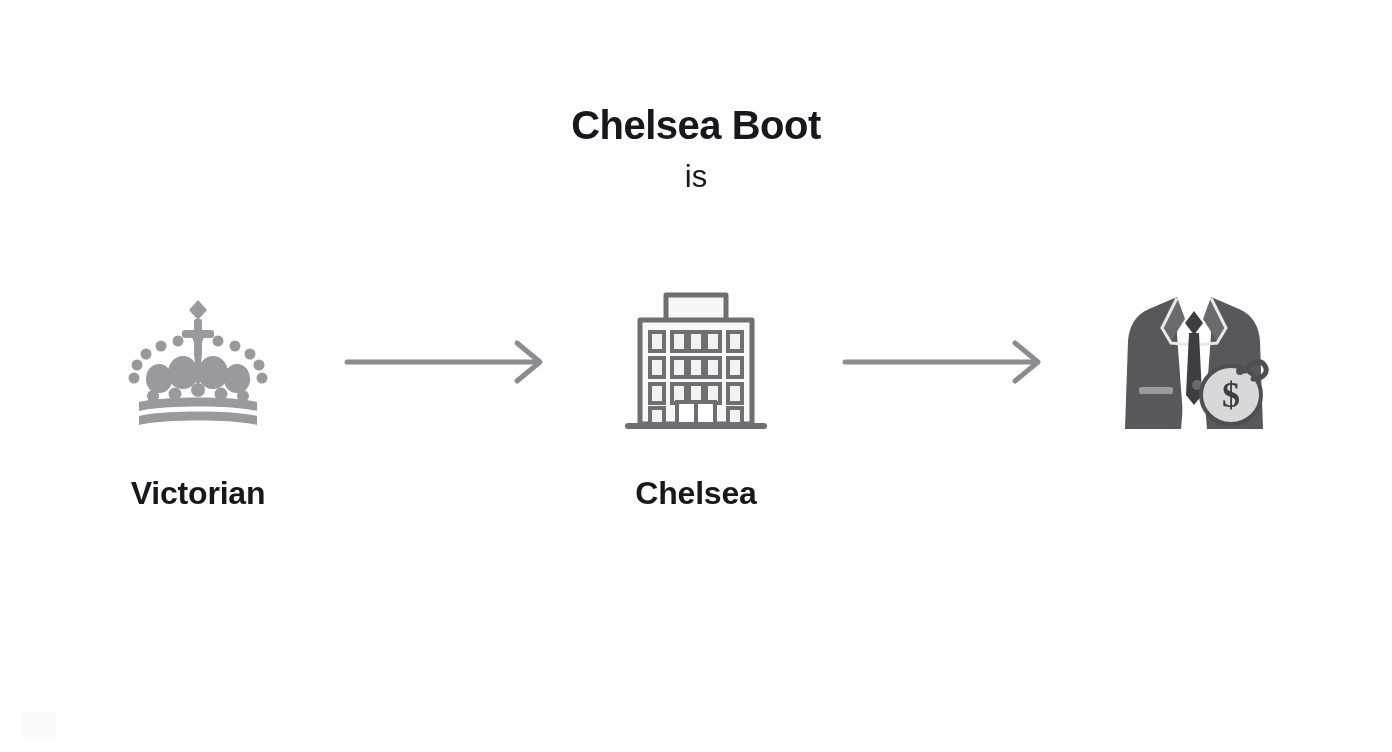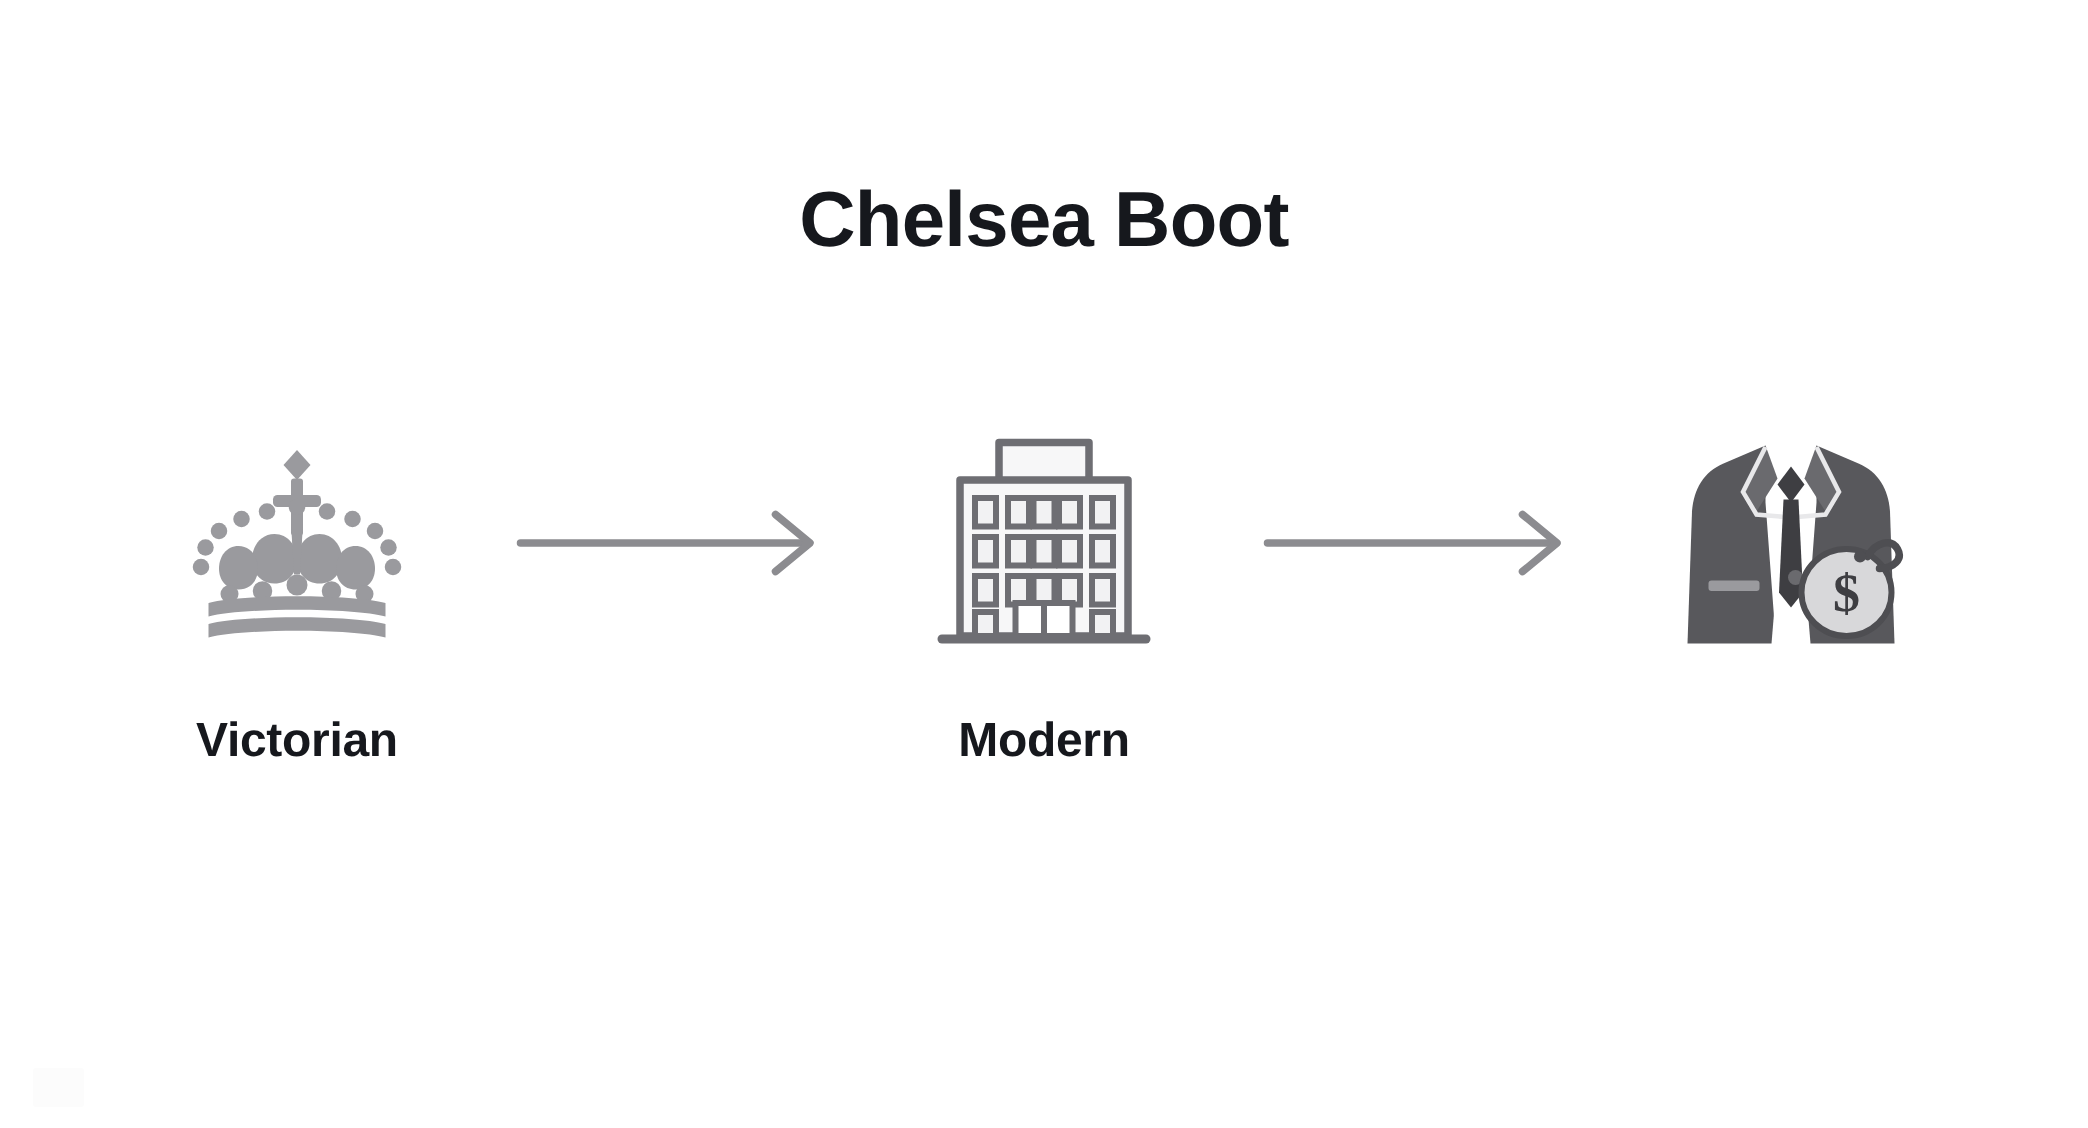--- a/index.html
+++ b/index.html
@@ -24,26 +24,26 @@
 
   
   .heading {
     position: absolute;
     top: 104px;
     left: 0;
     width: 1392px;
     text-align: center;
   }
   .title {
-    font-size: 52px;
+    font-size: 40px;
     font-weight: 700;
     color: #16181d;
     letter-spacing: -0.5px;
     line-height: 1.05;
-    margin: 16px;
+    margin: 0;
   }
   .subtitle {
     font-size: 31px;
     font-weight: 400;
     color: #16181d;
     line-height: 1.1;
     margin: 14px 0 0 0;
   }
 
   
@@ -106,20 +106,21 @@
     border-radius: 2px;
   }
 </style>
 </head>
 <body>
 
 <div class="slide">
 
   <div class="heading">
     <div class="title">Chelsea Boot</div>
+    <div class="subtitle">is</div>
   </div>
 
   <div class="flow">
 
     <div class="step">
       <div class="step-icon">
         <svg width="150" height="140" viewBox="0 0 150 140" aria-hidden="true">
           <g fill="#9a9a9e">
 
             <path d="M75 8 L84 18 L75 28 L66 18 Z"></path>
@@ -203,21 +204,21 @@
           </g>
 
           <g stroke="#6e6e73" stroke-width="4" fill="#ffffff">
             <rect x="55" y="120" width="38" height="22"></rect>
             <line x1="74" y1="120" x2="74" y2="142"></line>
           </g>
 
           <line x1="6" y1="144" x2="142" y2="144" stroke="#6e6e73" stroke-width="6" stroke-linecap="round"></line>
         </svg>
       </div>
-      <div class="step-label">Modern</div>
+      <div class="step-label">Chelsea</div>
     </div>
 
     <div class="arrow">
       <svg width="212" height="48" viewBox="0 0 212 48" aria-hidden="true">
         <g stroke="#8c8c90" stroke-width="5" fill="none" stroke-linecap="round" stroke-linejoin="round">
           <line x1="6" y1="24" x2="196" y2="24"></line>
           <polyline points="176,5 199,24 176,43"></polyline>
         </g>
       </svg>
     </div>

